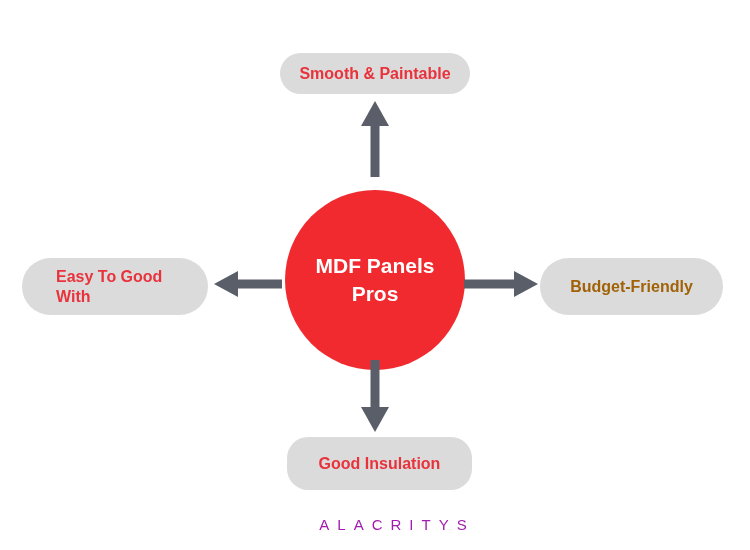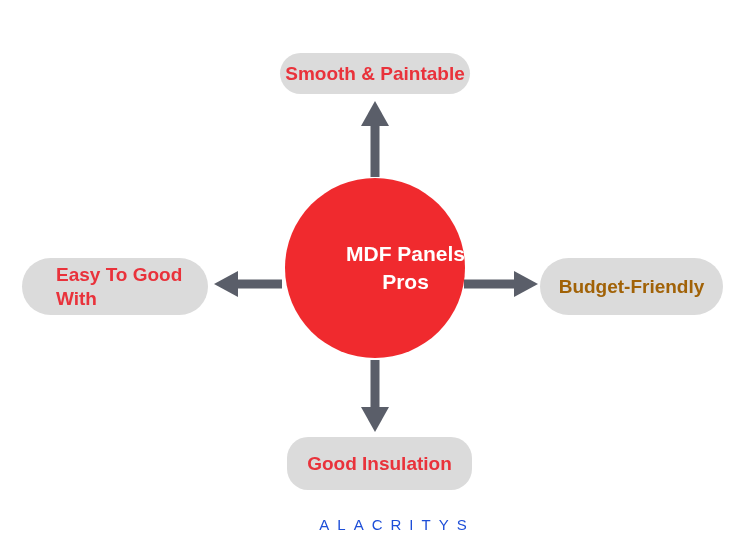--- a/index.html
+++ b/index.html
@@ -9,44 +9,44 @@
     height: 550px;
     background: #ffffff;
     font-family: "Liberation Sans", sans-serif;
     overflow: hidden;
   }
   .pill {
     position: absolute;
     background: #dbdbdb;
     color: #e9323b;
     font-weight: bold;
-    font-size: 19px;
+    font-size: 16px;
     display: flex;
     align-items: center;
     box-sizing: border-box;
     line-height: 1.25;
     white-space: pre-line;
   }
   .pill-top    { left: 280px; top: 53px;  width: 190px; height: 41px; border-radius: 21px; justify-content: center; }
   .pill-left   { left: 22px;  top: 258px; width: 186px; height: 57px; border-radius: 29px; padding-left: 34px; justify-content: flex-start; }
   .pill-right  { left: 540px; top: 258px; width: 183px; height: 57px; border-radius: 29px; justify-content: center; }
   .pill-bottom { left: 287px; top: 437px; width: 185px; height: 53px; border-radius: 21px; justify-content: center; }
   .center-circle {
     position: absolute;
-    left: 285px; top: 178px;
+    left: 285px; top: 190px;
     width: 180px; height: 180px;
     border-radius: 50%;
     background: #f02a2e;
     color: #ffffff;
     font-weight: bold;
     font-size: 21px;
     line-height: 1.35;
     display: flex;
     align-items: center;
-    justify-content: flex-end;
+    justify-content: center;
     text-align: center;
     white-space: pre-line;
   }
   .arrow { position: absolute; display: block; }
   .arrow-up    { left: 358px; top: 101px; }
   .arrow-down  { left: 358px; top: 360px; }
   .arrow-left  { left: 214px; top: 268px; }
   .arrow-right { left: 464px; top: 268px; }
   .watermark {
     position: absolute;
@@ -100,15 +100,15 @@
   <svg class="arrow arrow-left" width="70" height="32" viewBox="0 0 70 32">
     <line x1="68" y1="16" x2="20" y2="16" stroke-width="9" stroke="#5A5E69"></line>
     <polygon points="0,16 24,3 24,29" fill="#5A5E69"></polygon>
   </svg>
 
   <svg class="arrow arrow-right" width="74" height="32" viewBox="0 0 74 32">
     <line x1="0" y1="16" x2="52" y2="16" stroke-width="9" stroke="#5A5E69"></line>
     <polygon points="74,16 50,3 50,29" fill="#5A5E69"></polygon>
   </svg>
 
-  <div class="watermark" style="color: #1d4ed8; padding-left: 44px;">ALACRITYS</div>
+  <div class="watermark" style="color: #a21caf; padding-left: 44px;">ALACRITYS</div>
 
 </div>
 
 </body></html>

